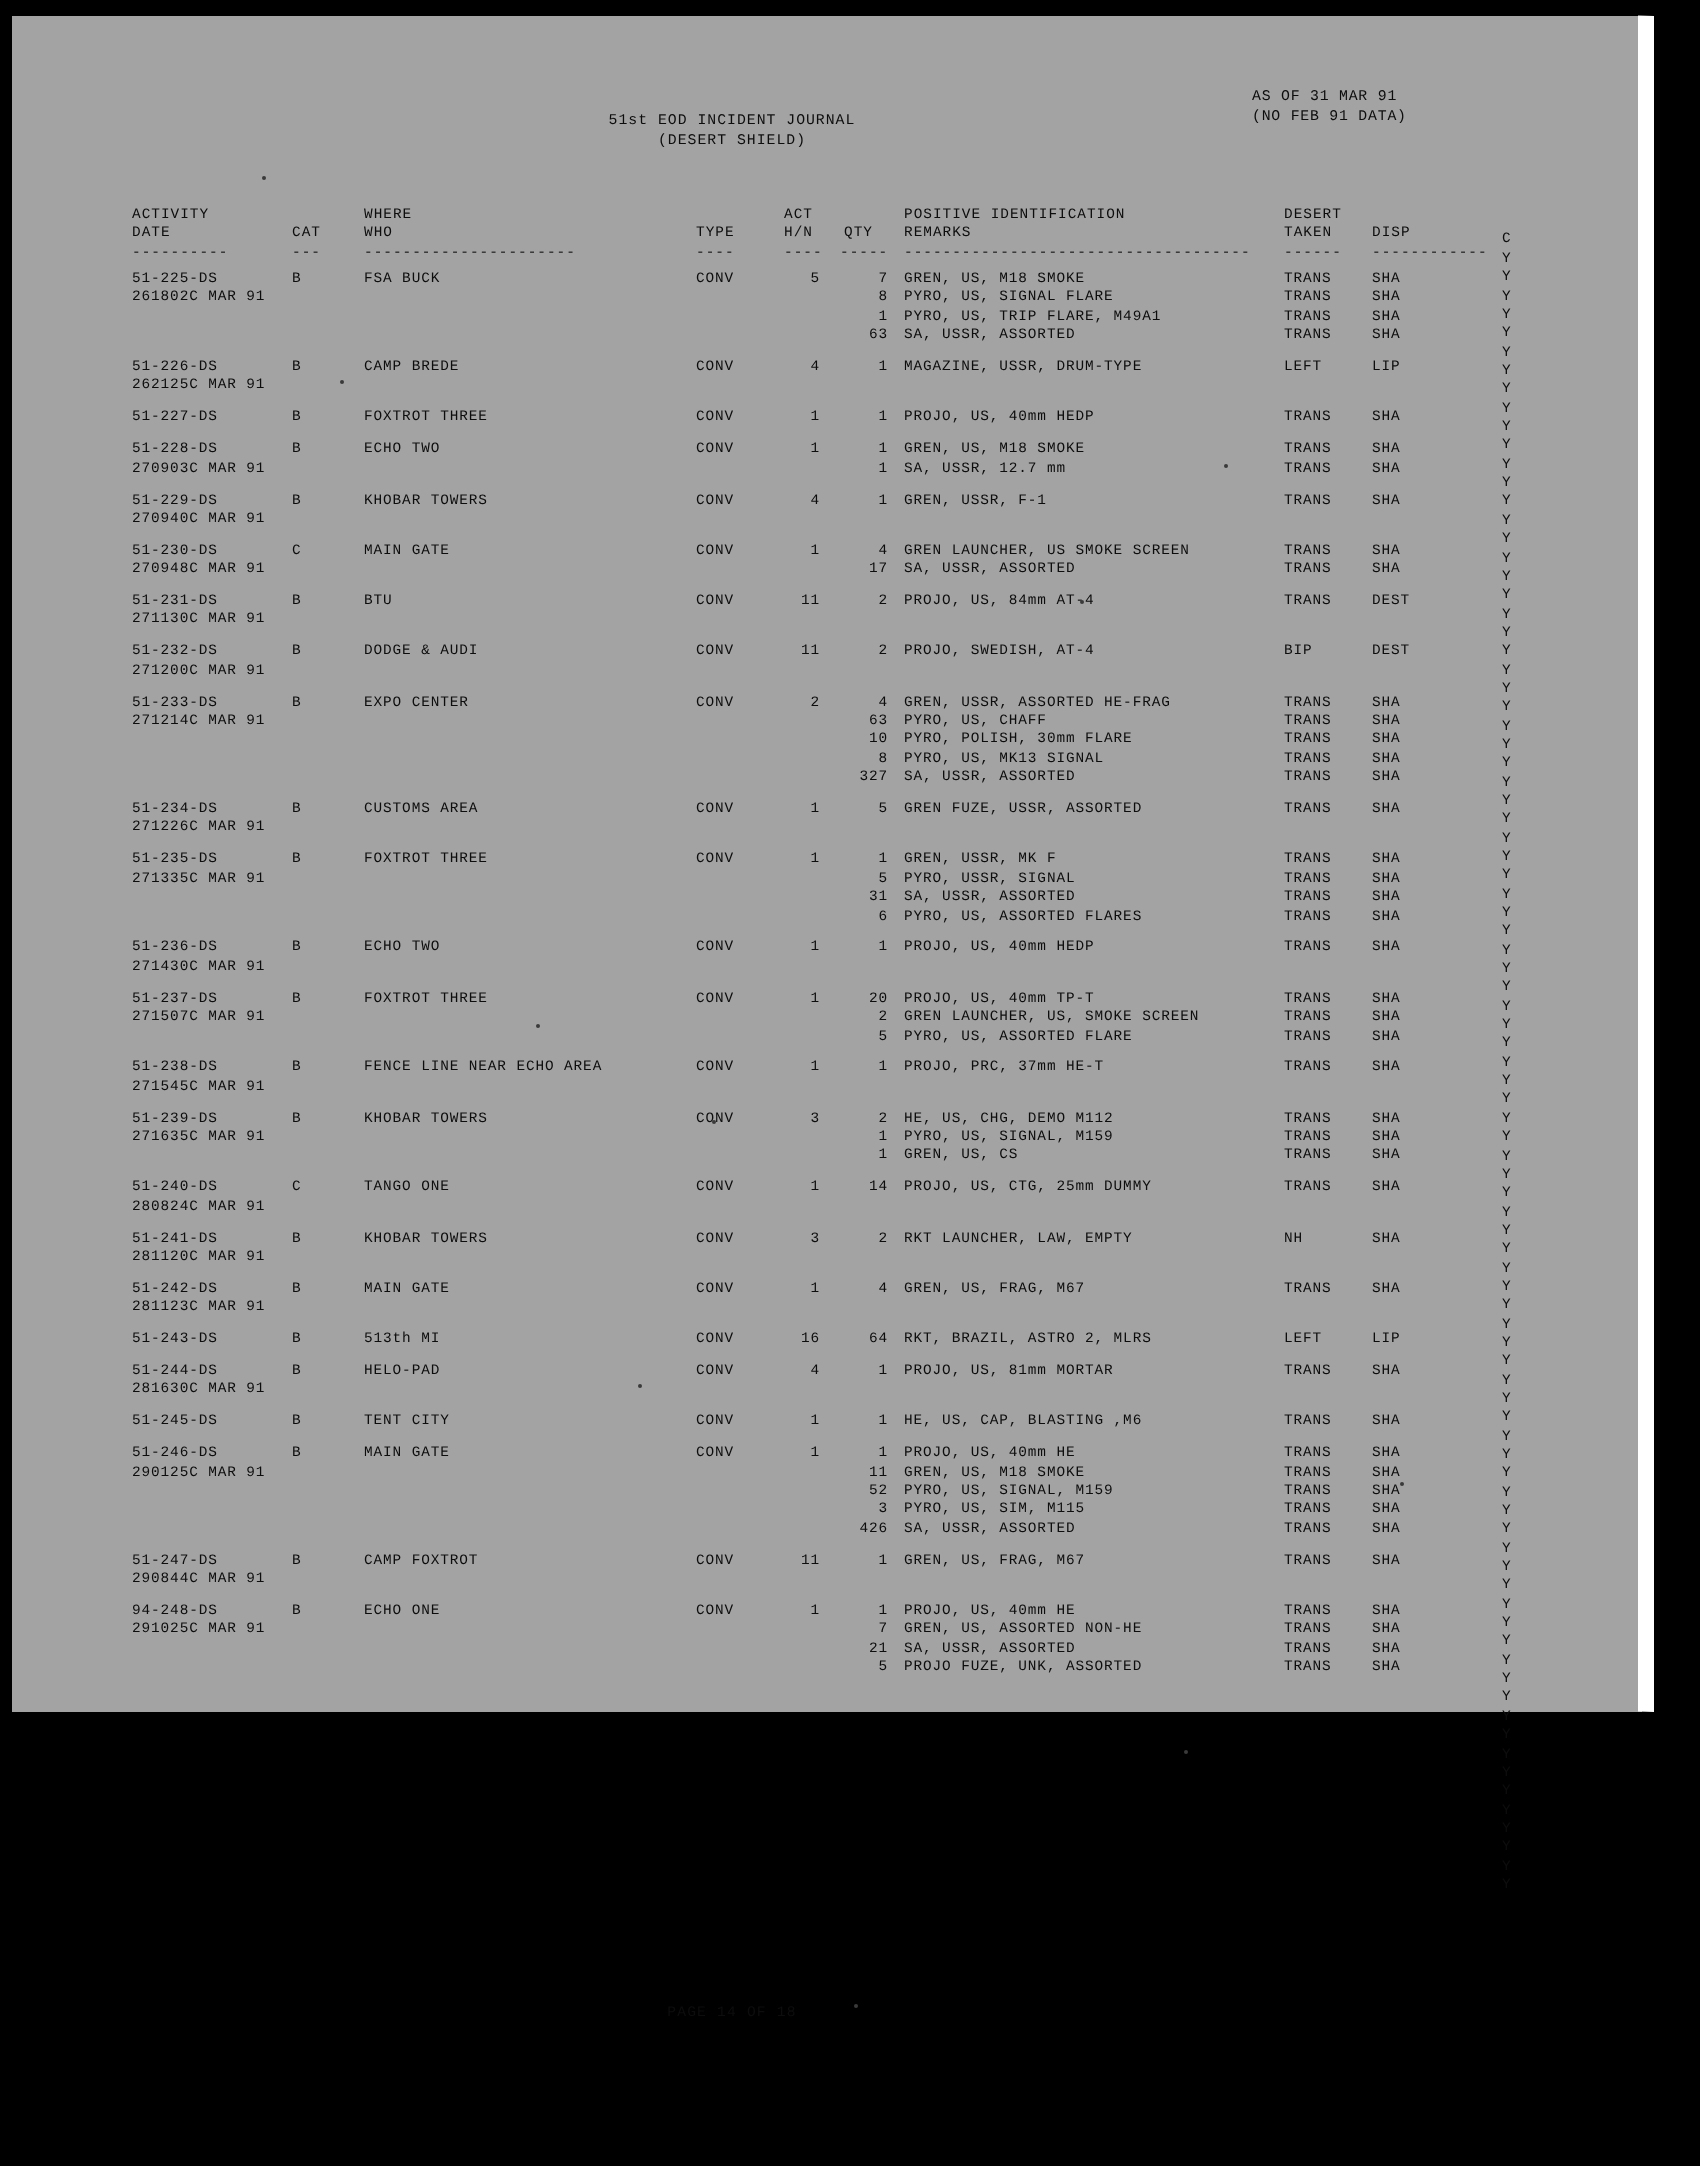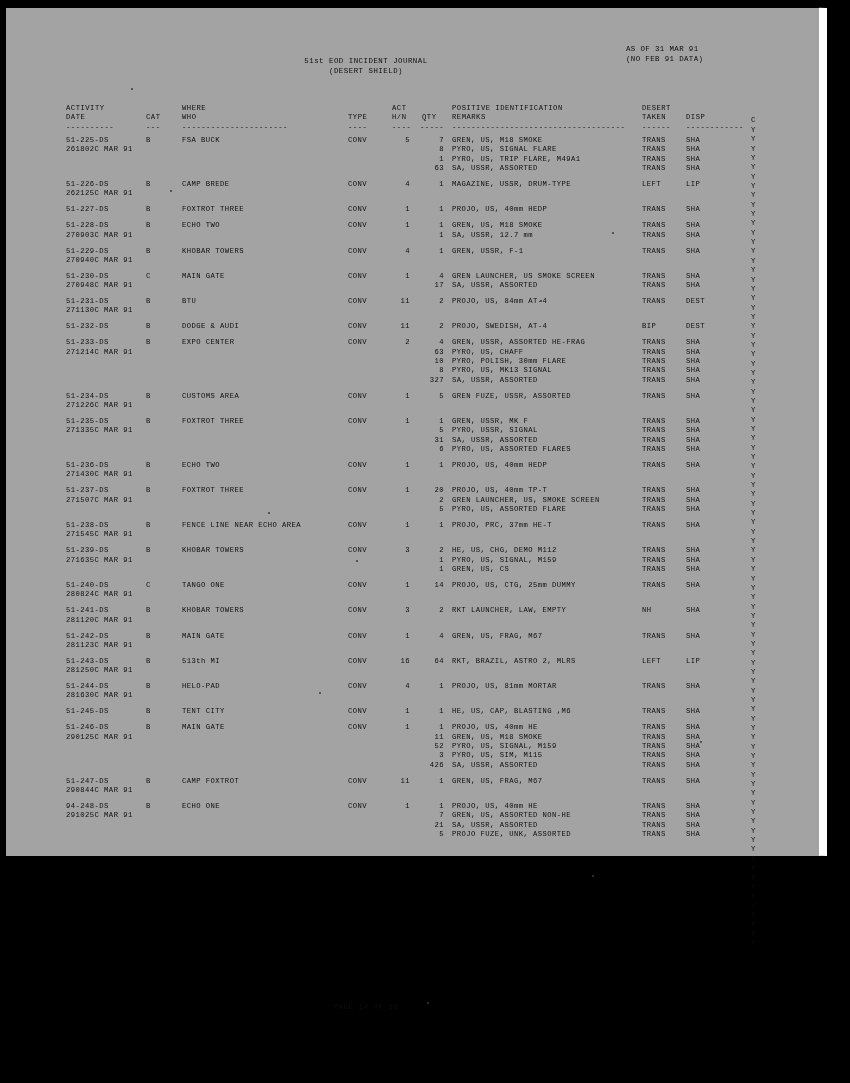--- a/index.html
+++ b/index.html
@@ -327,20 +327,21 @@
           <div class="rec">
             <div class="line"><span class="cell c-date">51-230-DS</span><span class="cell c-cat">C</span><span class="cell c-who">MAIN GATE</span><span class="cell c-type">CONV</span><span class="cell c-act">1</span><span class="cell c-qty">4</span><span class="cell c-rem">GREN LAUNCHER, US SMOKE SCREEN</span><span class="cell c-act2">TRANS</span><span class="cell c-disp">SHA</span></div>
             <div class="line"><span class="cell c-date2">270948C MAR 91</span><span class="cell c-qty">17</span><span class="cell c-rem">SA, USSR, ASSORTED</span><span class="cell c-act2">TRANS</span><span class="cell c-disp">SHA</span></div>
           </div>
           <div class="rec">
             <div class="line"><span class="cell c-date">51-231-DS</span><span class="cell c-cat">B</span><span class="cell c-who">BTU</span><span class="cell c-type">CONV</span><span class="cell c-act">11</span><span class="cell c-qty">2</span><span class="cell c-rem">PROJO, US, 84mm AT-4</span><span class="cell c-act2">TRANS</span><span class="cell c-disp">DEST</span></div>
             <div class="line"><span class="cell c-date2">271130C MAR 91</span></div>
           </div>
           <div class="rec">
             <div class="line"><span class="cell c-date">51-232-DS</span><span class="cell c-cat">B</span><span class="cell c-who">DODGE &amp; AUDI</span><span class="cell c-type">CONV</span><span class="cell c-act">11</span><span class="cell c-qty">2</span><span class="cell c-rem">PROJO, SWEDISH, AT-4</span><span class="cell c-act2">BIP</span><span class="cell c-disp">DEST</span></div>
+            <div class="line"><span class="cell c-date2">271200C MAR 91</span></div>
           </div>
           <div class="rec">
             <div class="line"><span class="cell c-date">51-233-DS</span><span class="cell c-cat">B</span><span class="cell c-who">EXPO CENTER</span><span class="cell c-type">CONV</span><span class="cell c-act">2</span><span class="cell c-qty">4</span><span class="cell c-rem">GREN, USSR, ASSORTED HE-FRAG</span><span class="cell c-act2">TRANS</span><span class="cell c-disp">SHA</span></div>
             <div class="line"><span class="cell c-date2">271214C MAR 91</span><span class="cell c-qty">63</span><span class="cell c-rem">PYRO, US, CHAFF</span><span class="cell c-act2">TRANS</span><span class="cell c-disp">SHA</span></div>
             <div class="line"><span class="cell c-qty">10</span><span class="cell c-rem">PYRO, POLISH, 30mm FLARE</span><span class="cell c-act2">TRANS</span><span class="cell c-disp">SHA</span></div>
             <div class="line"><span class="cell c-qty">8</span><span class="cell c-rem">PYRO, US, MK13 SIGNAL</span><span class="cell c-act2">TRANS</span><span class="cell c-disp">SHA</span></div>
             <div class="line"><span class="cell c-qty">327</span><span class="cell c-rem">SA, USSR, ASSORTED</span><span class="cell c-act2">TRANS</span><span class="cell c-disp">SHA</span></div>
           </div>
           <div class="rec">
             <div class="line"><span class="cell c-date">51-234-DS</span><span class="cell c-cat">B</span><span class="cell c-who">CUSTOMS AREA</span><span class="cell c-type">CONV</span><span class="cell c-act">1</span><span class="cell c-qty">5</span><span class="cell c-rem">GREN FUZE, USSR, ASSORTED</span><span class="cell c-act2">TRANS</span><span class="cell c-disp">SHA</span></div>
@@ -377,21 +378,20 @@
           <div class="rec">
             <div class="line"><span class="cell c-date">51-241-DS</span><span class="cell c-cat">B</span><span class="cell c-who">KHOBAR TOWERS</span><span class="cell c-type">CONV</span><span class="cell c-act">3</span><span class="cell c-qty">2</span><span class="cell c-rem">RKT LAUNCHER, LAW, EMPTY</span><span class="cell c-act2">NH</span><span class="cell c-disp">SHA</span></div>
             <div class="line"><span class="cell c-date2">281120C MAR 91</span></div>
           </div>
           <div class="rec">
             <div class="line"><span class="cell c-date">51-242-DS</span><span class="cell c-cat">B</span><span class="cell c-who">MAIN GATE</span><span class="cell c-type">CONV</span><span class="cell c-act">1</span><span class="cell c-qty">4</span><span class="cell c-rem">GREN, US, FRAG, M67</span><span class="cell c-act2">TRANS</span><span class="cell c-disp">SHA</span></div>
             <div class="line"><span class="cell c-date2">281123C MAR 91</span></div>
           </div>
           <div class="rec">
             <div class="line"><span class="cell c-date">51-243-DS</span><span class="cell c-cat">B</span><span class="cell c-who">513th MI</span><span class="cell c-type">CONV</span><span class="cell c-act">16</span><span class="cell c-qty">64</span><span class="cell c-rem">RKT, BRAZIL, ASTRO 2, MLRS</span><span class="cell c-act2">LEFT</span><span class="cell c-disp">LIP</span></div>
-            <div class="line"><span class="cell c-date2">281250C MAR 91</span></div>
           </div>
           <div class="rec">
             <div class="line"><span class="cell c-date">51-244-DS</span><span class="cell c-cat">B</span><span class="cell c-who">HELO-PAD</span><span class="cell c-type">CONV</span><span class="cell c-act">4</span><span class="cell c-qty">1</span><span class="cell c-rem">PROJO, US, 81mm MORTAR</span><span class="cell c-act2">TRANS</span><span class="cell c-disp">SHA</span></div>
             <div class="line"><span class="cell c-date2">281630C MAR 91</span></div>
           </div>
           <div class="rec">
             <div class="line"><span class="cell c-date">51-245-DS</span><span class="cell c-cat">B</span><span class="cell c-who">TENT CITY</span><span class="cell c-type">CONV</span><span class="cell c-act">1</span><span class="cell c-qty">1</span><span class="cell c-rem">HE, US, CAP, BLASTING ,M6</span><span class="cell c-act2">TRANS</span><span class="cell c-disp">SHA</span></div>
           </div>
           <div class="rec">
             <div class="line"><span class="cell c-date">51-246-DS</span><span class="cell c-cat">B</span><span class="cell c-who">MAIN GATE</span><span class="cell c-type">CONV</span><span class="cell c-act">1</span><span class="cell c-qty">1</span><span class="cell c-rem">PROJO, US, 40mm HE</span><span class="cell c-act2">TRANS</span><span class="cell c-disp">SHA</span></div>

